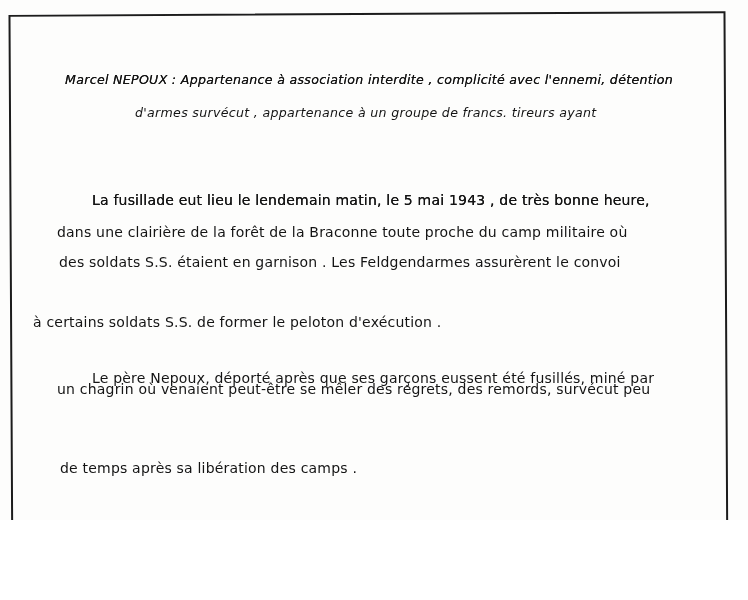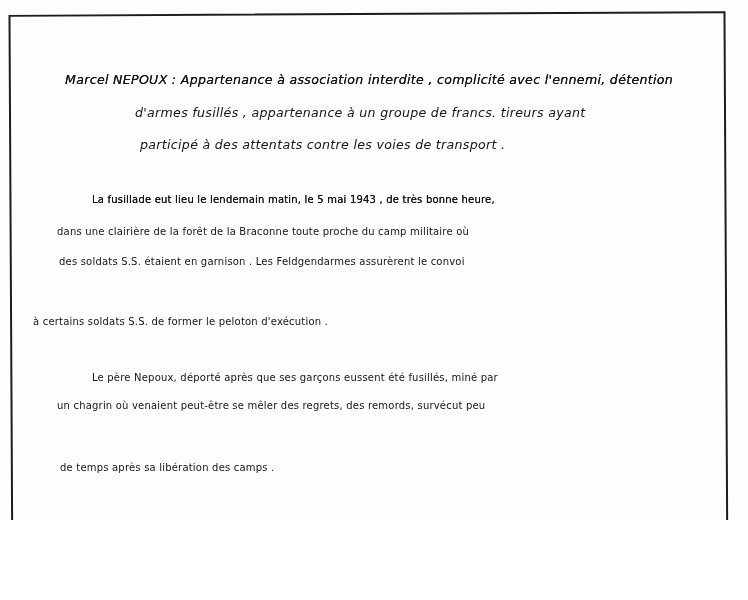--- a/index.html
+++ b/index.html
@@ -24,21 +24,21 @@
     border: 2px solid #1c1c1c;
     transform: rotate(-0.3deg);
     transform-origin: center;
     box-sizing: border-box;
     background: transparent;
   }
   .line {
     position: absolute;
     white-space: nowrap;
     color: #141414;
-    font-size: 10px;
+    font-size: 14px;
     letter-spacing: 0.2px;
     line-height: 20px;
   }
   
   .p1 {
     font-size: 12.6px;
     font-style: italic;
     letter-spacing: 0.3px;
   }
   .hand2 { font-style: normal; }
@@ -50,37 +50,36 @@
   .p1l2 { left: 135px; top: 103px; }
   .p1l3 { left: 140px; top: 135px; }
 
   .p2l1 { left: 92px;  top: 190px; }
   .p2l2 { left: 57px;  top: 222px; }
   .p2l3 { left: 59px;  top: 252px; }
   .p2l4 { left: 57px;  top: 282px; }
   .p2l5 { left: 33px;  top: 312px; text-align: right; }
 
   .p3l1 { left: 92px;  top: 368px; }
-  .p3l2 { left: 57px;  top: 396px; }
+  .p3l2 { left: 57px;  top: 379px; }
   .p3l3 { left: 60px;  top: 430px; margin-top: 28px; }
 
   .p4l1 { left: 92px;  top: 490px; }
   .p4l2 { left: 57px;  top: 523px; }
   .p4l3 { left: 63px;  top: 582px; }
 </style>
 </head>
 <body>
 
 <div class="scan">
 
   <div class="frame"></div>
 
   <div class="line p1 p1l1 ink-strong">Marcel NEPOUX : Appartenance à association interdite , complicité avec l'ennemi, détention</div>
-  <div class="line p1 p1l2">d'armes fusillés , appartenance à un groupe de francs. tireurs ayant</div>
-  <div class="line p1 p1l3">participé à des attentats contre les voies de transport .</div>
+  <div class="line p1 p1l2">d'armes survécut , appartenance à un groupe de francs. tireurs ayant</div>
 
   <div class="line hand2 p2l1 ink-strong">La fusillade eut lieu le lendemain matin, le 5 mai 1943 , de très bonne heure,</div>
   <div class="line hand2 p2l3">des soldats S.S. étaient en garnison . Les Feldgendarmes assurèrent le convoi</div>
   <div class="line hand2 p2l2">dans une clairière de la forêt de la Braconne toute proche du camp militaire où</div>
   <div class="line hand2 p2l5">à certains soldats S.S. de former le peloton d'exécution .</div>
 
   <div class="line hand2 p3l1">Le père Nepoux, déporté après que ses garçons eussent été fusillés, miné par</div>
   <div class="line hand2 p3l2">un chagrin où venaient peut-être se mêler des regrets, des remords, survécut peu</div>
   <div class="line hand2 p3l3">de temps après sa libération des camps .</div>
 

